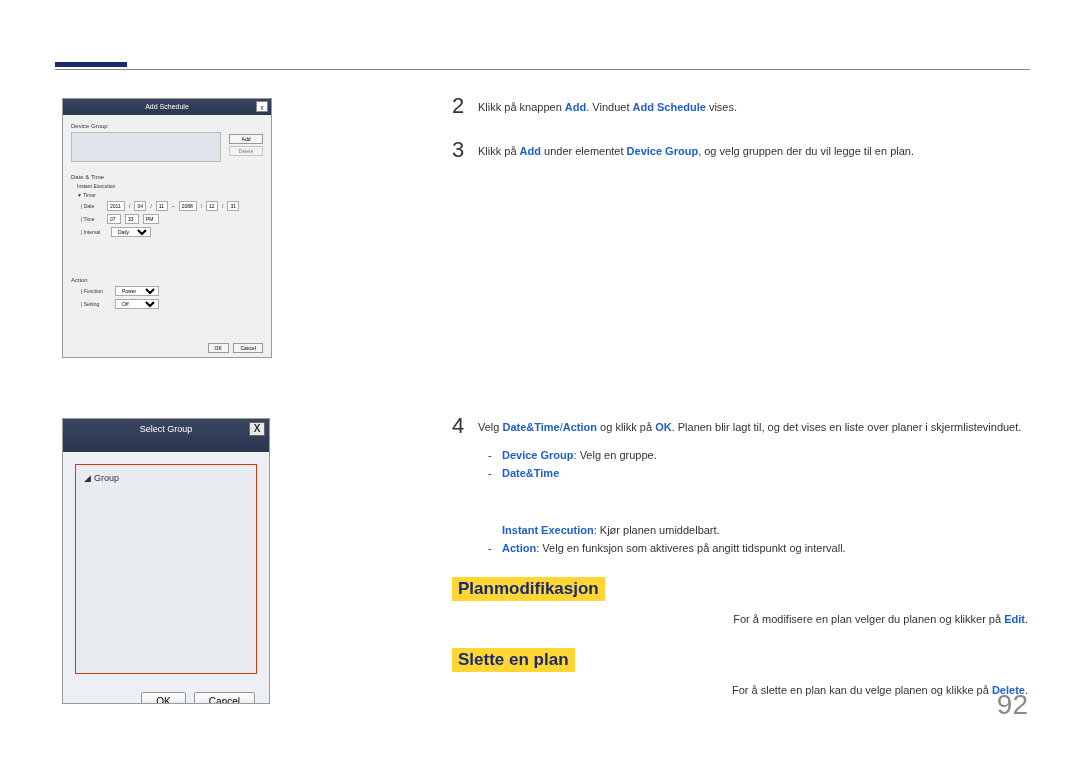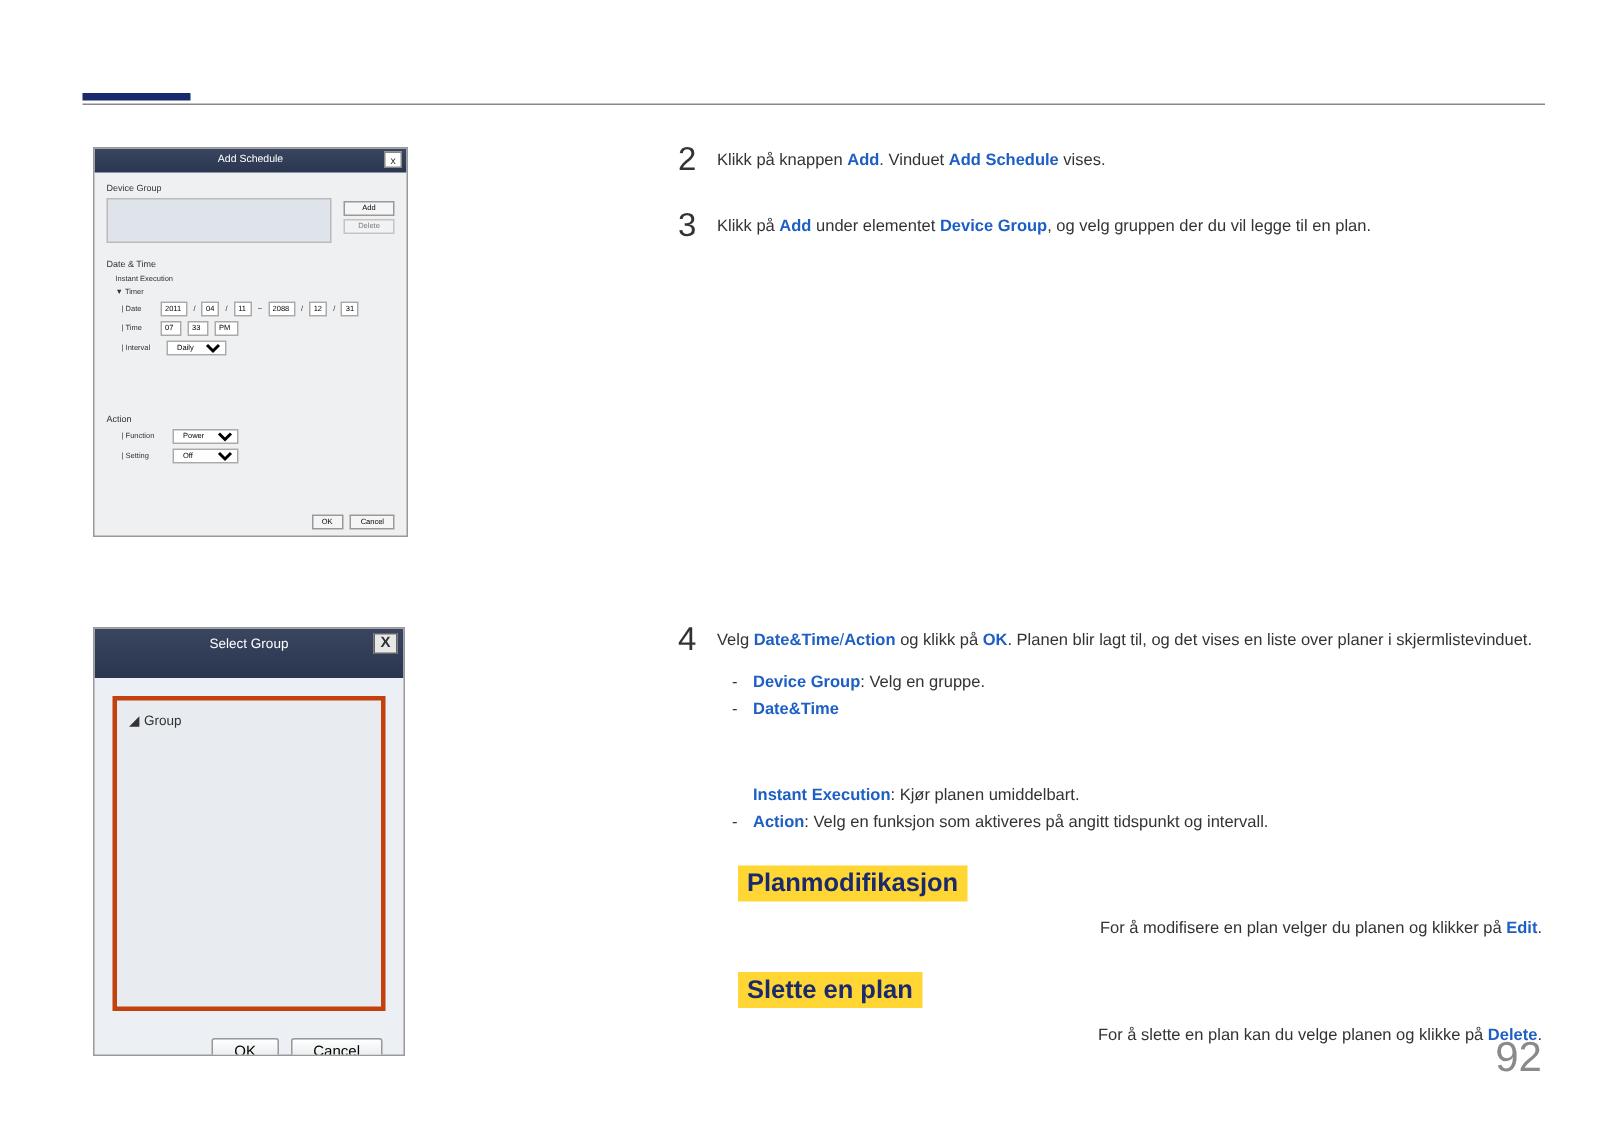--- a/index.html
+++ b/index.html
@@ -123,21 +123,21 @@
     background: #e8e8e8;
     border: 1px solid #666;
     color: #333;
     font-size: 10px;
     font-weight: bold;
     line-height: 12px;
     text-align: center;
   }
   .ss2-body {
     margin: 12px;
-    border: 3px solid #c2410c;
+    border: 1px solid #c2410c;
     height: 210px;
     background: #e8ecf1;
     padding: 8px;
   }
   .ss2-group {
     font-size: 9px;
     color: #333;
   }
   .ss2-tri {
     display: inline-block;
@@ -209,21 +209,20 @@
   }
   .section-hl {
     display: inline-block;
     background: #ffd633;
     color: #1a2a6c;
     font-size: 17px;
     font-weight: bold;
     padding: 2px 6px;
     margin-top: 20px;
     margin-bottom: 10px;
-    margin-left: 40px;
   }
   .para {
     font-size: 11px;
     color: #333;
     line-height: 1.5;
     text-align: right;
   }
   .page-num {
     position: absolute;
     bottom: 42px;

